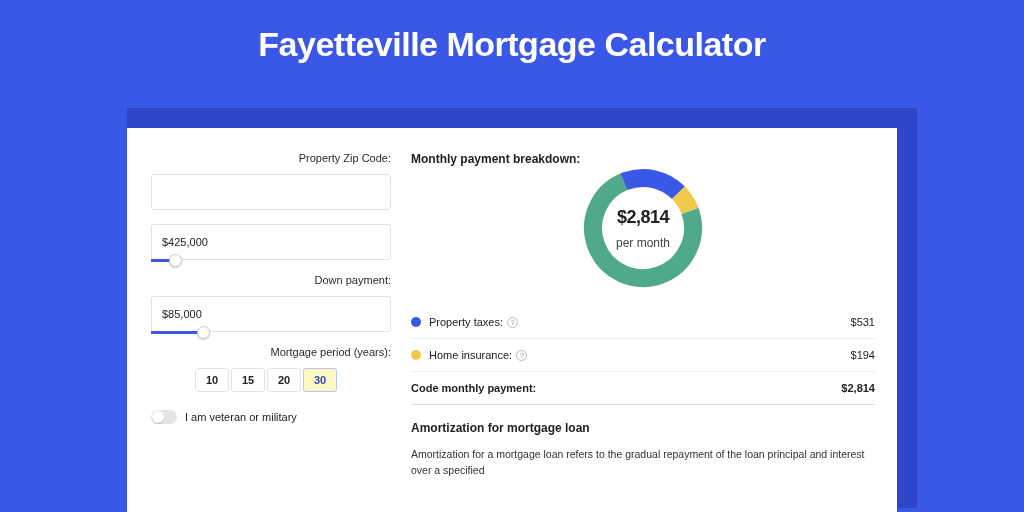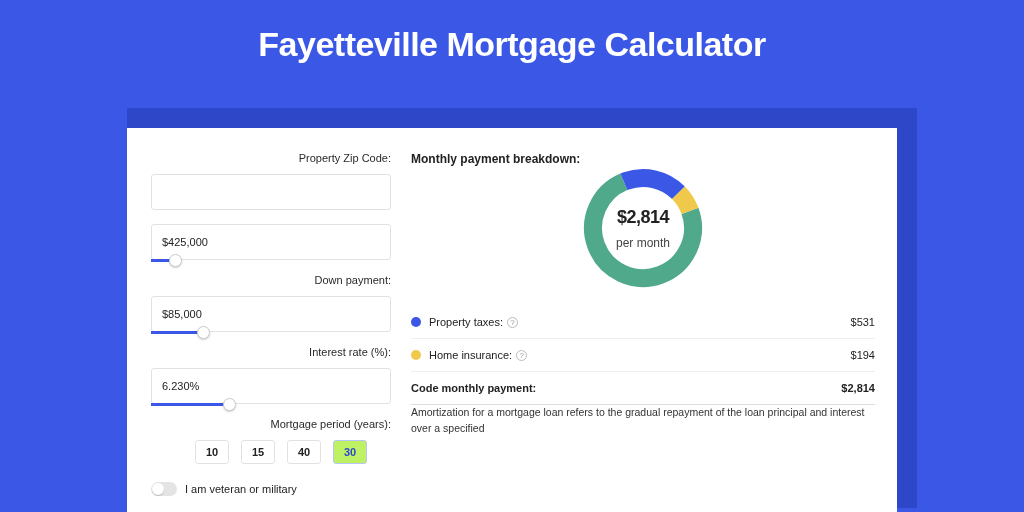--- a/index.html
+++ b/index.html
@@ -74,33 +74,33 @@
     width: 13px;
     height: 13px;
     background:#fff;
     border:1px solid #ccc;
     border-radius:50%;
     box-shadow:0 1px 2px rgba(0,0,0,0.2);
   }
   .row { display:flex; gap:8px; }
   .row .text-input.small { width: 72px; }
 
-  .period-group { display:flex; gap:12px;padding-left:44px; }
+  .period-group { display:flex; gap:2px;padding-left:44px; }
   .period-btn {
     width:34px; height:24px;
     border:1px solid #e2e2e2;
     background:#fff;
     border-radius:3px;
     font-size:11px;
     color:#222;
     font-weight:600;
     cursor:pointer;
   }
   .period-btn.active {
-    background:#bef264;
+    background:#fef9c3;
     border-color:#b9c5f5;
     color:#2e46c8;
   }
 
   .toggle-row { display:flex; align-items:center; gap:8px; margin-top:18px;}
   .toggle {
     width:26px; height:14px;
     background:#e4e4e4;
     border-radius:8px;
     position:relative;
@@ -191,33 +191,27 @@
 
     <div class="field-block">
       <label class="field-label">Down payment:</label>
       <div class="row">
         <input class="text-input" style="flex: 1 1 0%;" value="$85,000">
       </div>
       <div class="slider-fill" style="width:52px;"></div>
       <div class="slider-thumb" style="left:46px;"></div>
     </div>
 
-    <div class="field-block">
-      <label class="field-label">Interest rate (%):</label>
-      <input class="text-input" value="6.230%" style="">
-      <div class="slider-fill" style="width:78px;"></div>
-      <div class="slider-thumb" style="left:72px;"></div>
-    </div>
 
     <div class="field-block" style="margin-bottom:12px;">
       <label class="field-label">Mortgage period (years):</label>
       <div class="period-group">
         <button class="period-btn">10</button>
         <button class="period-btn">15</button>
-        <button class="period-btn">40</button>
+        <button class="period-btn">20</button>
         <button class="period-btn active">30</button>
       </div>
     </div>
 
     <div class="toggle-row">
       <div class="toggle"></div>
       <span>I am veteran or military</span>
     </div>
 
   </div>
@@ -257,17 +251,18 @@
           <span class="help-icon">?</span>
         </span>
         <span class="legend-val">$194</span>
       </div>
       <div class="legend-row total">
         <span class="legend-label" style="margin-left:0">Code monthly payment:</span>
         <span class="legend-val">$2,814</span>
       </div>
     </div>
 
+    <div class="amort-heading">Amortization for mortgage loan</div>
     <div class="amort-text">Amortization for a mortgage loan refers to the gradual repayment of the loan principal and interest over a specified</div>
 
   </div>
 
 </div>
 
 </body></html>

